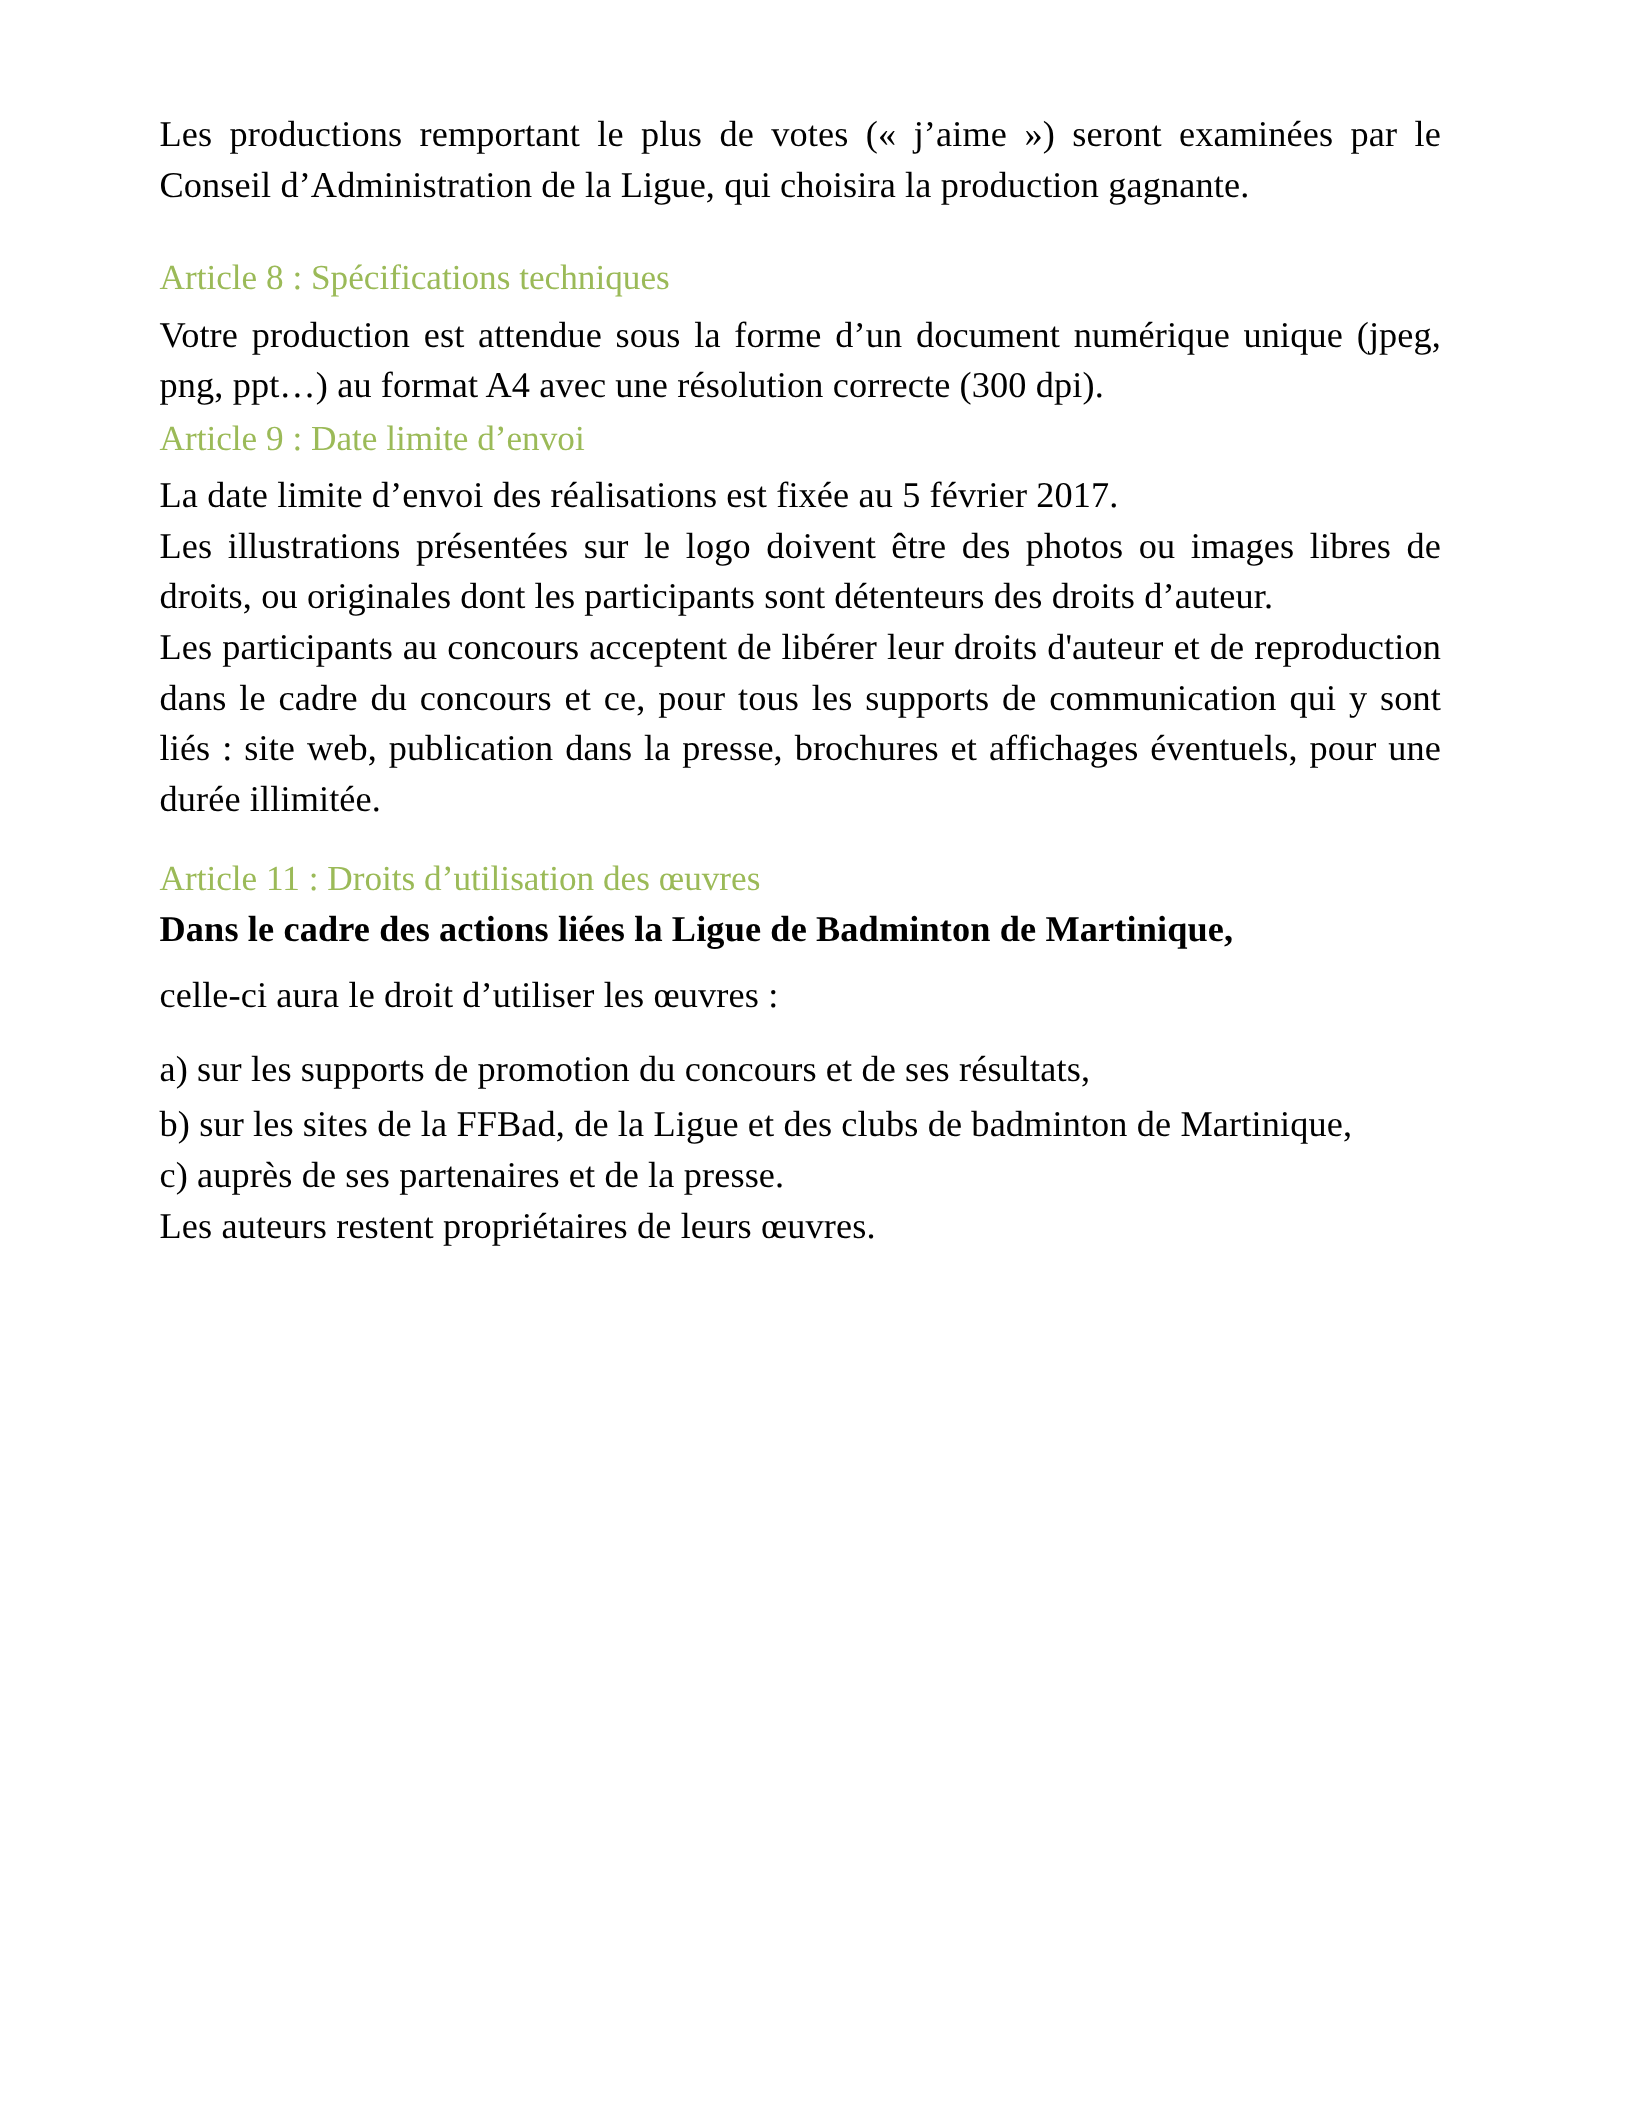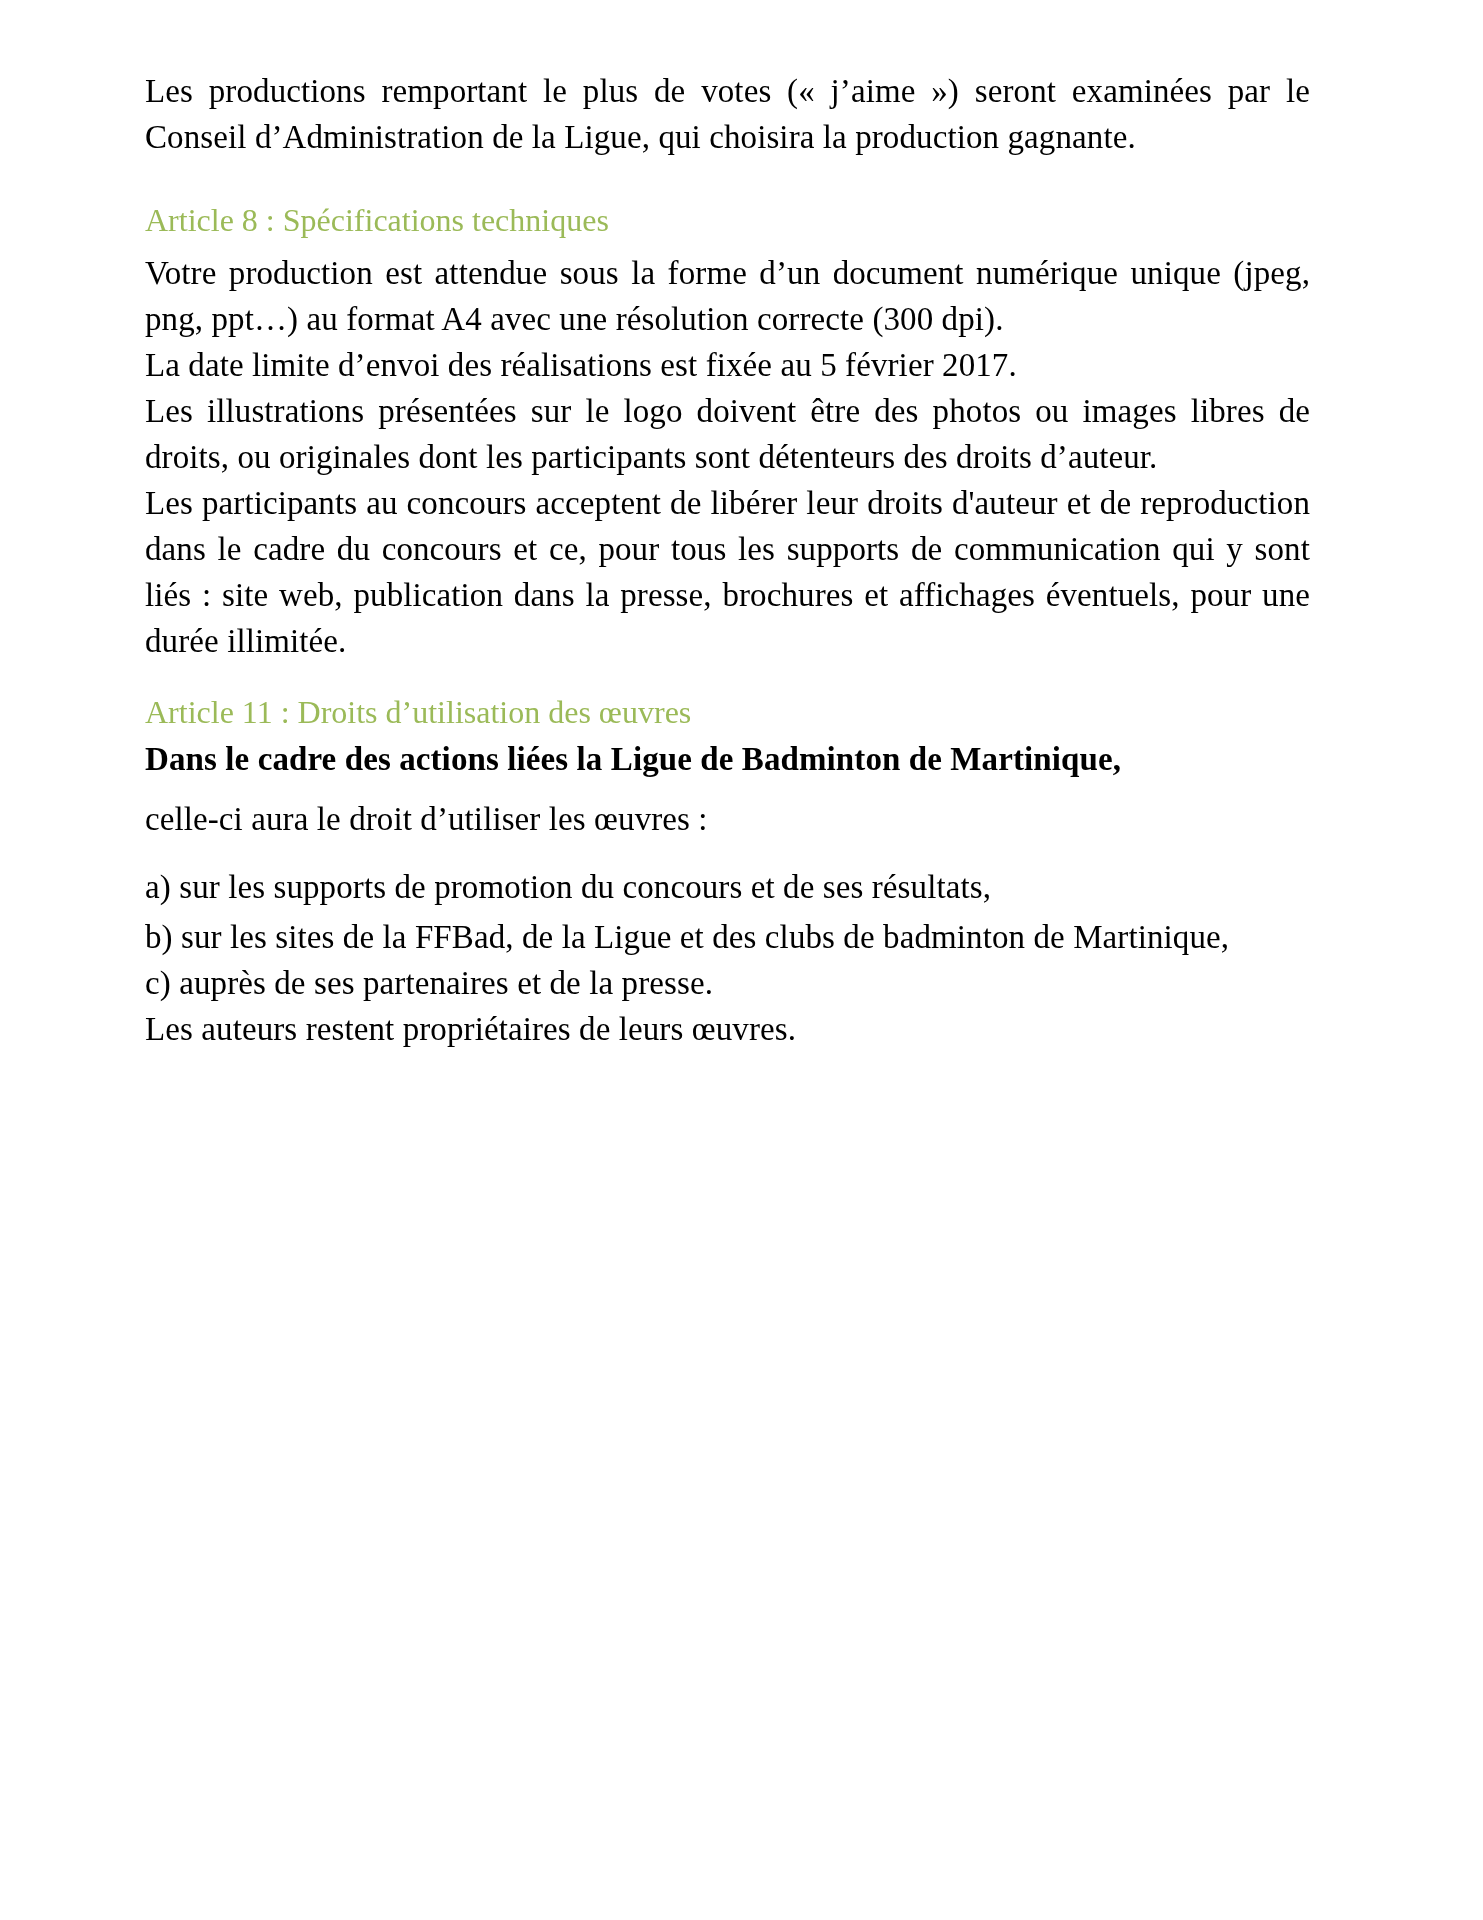--- a/index.html
+++ b/index.html
@@ -11,21 +11,21 @@
     width: 1483px;
     height: 1920px;
     font-family: "Liberation Serif", "DejaVu Serif", serif;
     color: #000000;
     overflow: hidden;
   }
   .page {
     box-sizing: border-box;
     width: 1483px;
     height: 1920px;
-    padding: 68px 173px 0 145px;
+    padding: 100px 173px 0 145px;
     background: #ffffff;
   }
   .para {
     font-size: 33px;
     line-height: 46px;
     text-align: justify;
     margin: 0;
     letter-spacing: 0.1px;
   }
   .article-heading {
@@ -51,20 +51,21 @@
 <div class="page">
 
   <p class="para">Les productions remportant le plus de votes (« j’aime ») seront examinées par le Conseil d’Administration de la Ligue, qui choisira la production gagnante.</p>
 
   <section>
     <h2 class="article-heading h8">Article 8 : Spécifications techniques</h2>
     <p class="para">Votre production est attendue sous la forme d’un document numérique unique (jpeg, png, ppt…) au format A4 avec une résolution correcte (300 dpi).</p>
   </section>
 
   <section>
+    <h2 class="article-heading h9">Article 9 : Date limite d’envoi</h2>
     <p class="para">La date limite d’envoi des réalisations est fixée au 5 février 2017.</p>
   </section>
 
   <section>
     <p class="para">Les illustrations présentées sur le logo doivent être des photos ou images libres de droits, ou originales dont les participants sont détenteurs des droits d’auteur.</p>
     <p class="para">Les participants au concours acceptent de libérer leur droits d'auteur et de reproduction dans le cadre du concours et ce, pour tous les supports de communication qui y sont liés : site web, publication dans la presse, brochures et affichages éventuels, pour une durée illimitée.</p>
   </section>
 
   <section>
     <h2 class="article-heading h11">Article 11 : Droits d’utilisation des œuvres</h2>

